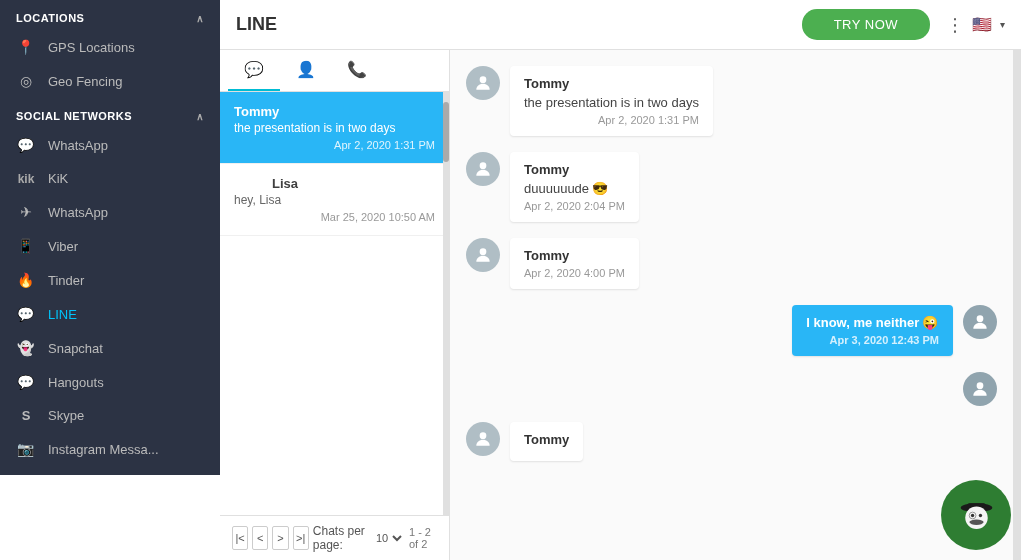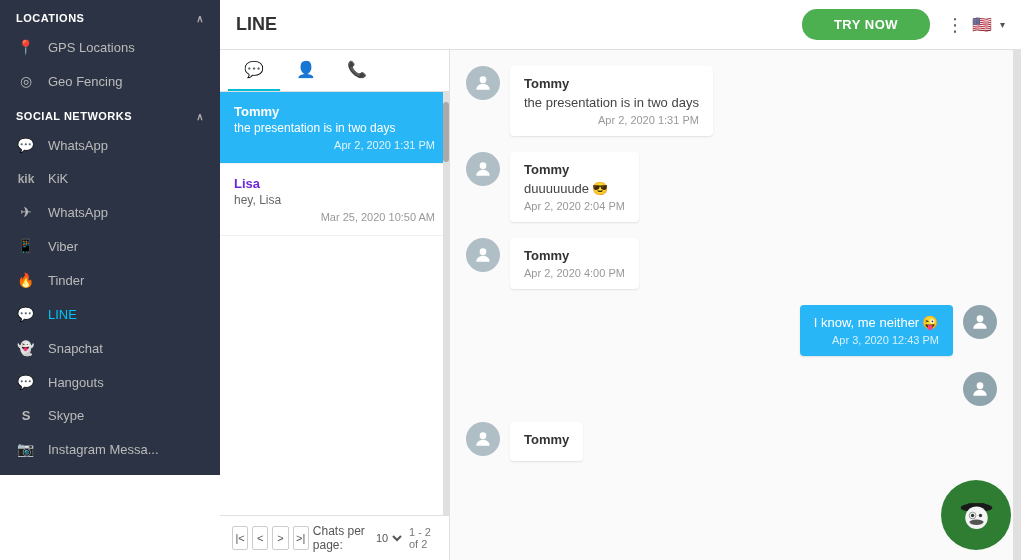--- a/index.html
+++ b/index.html
@@ -63,21 +63,21 @@
       font-weight: 600;
       color: #333;
       margin-right: auto;
     }
     .try-now-btn {
       background: #4caf50;
       color: #fff;
       border: none;
       padding: 8px 32px;
       font-size: 13px;
-      font-weight: 700;
+      font-weight: 400;
       border-radius: 15px;
       cursor: pointer;
       letter-spacing: 0.5px;
     }
     .topbar-icons { display: flex; align-items: center; gap: 8px; color: #555; }
     .flag { font-size: 16px; }
 
     
     .content-area {
       display: flex;
@@ -119,21 +119,21 @@
     .conv-item {
       padding: 12px 14px;
       cursor: pointer;
       border-bottom: 1px solid #f0f0f0;
     }
     .conv-item.active { background: #29b6f6; color: #fff; }
     .conv-item .conv-name { font-weight: 700; font-size: 13px; }
     .conv-item .conv-preview { font-size: 12px; margin-top: 2px; }
     .conv-item .conv-date { font-size: 11px; text-align: right; margin-top: 4px; }
     .conv-item.active .conv-date { color: rgba(255,255,255,0.85); }
-    .conv-item:not(.active) .conv-name { color: #6d28d9; }
+    .conv-item:not(.active) .conv-name { color: #404040; margin-left: 38px; }
     .conv-item:not(.active) .conv-preview { color: #666; }
     .conv-item:not(.active) .conv-date { color: #999; }
 
     
     .conv-pagination {
       padding: 8px 12px;
       display: flex;
       align-items: center;
       gap: 4px;
       border-top: 1px solid #e0e0e0;
@@ -175,20 +175,21 @@
     }
 
     .msg-bubble-wrap {
       display: flex;
       align-items: flex-start;
       margin-bottom: 16px;
       gap: 10px;
     }
     .msg-bubble-wrap.outgoing {
       flex-direction: row-reverse;
+      font-weight: bold;
     }
 
     .avatar-circle {
       width: 34px;
       height: 34px;
       border-radius: 50%;
       background: #b0bec5;
       display: flex;
       align-items: center;
       justify-content: center;

